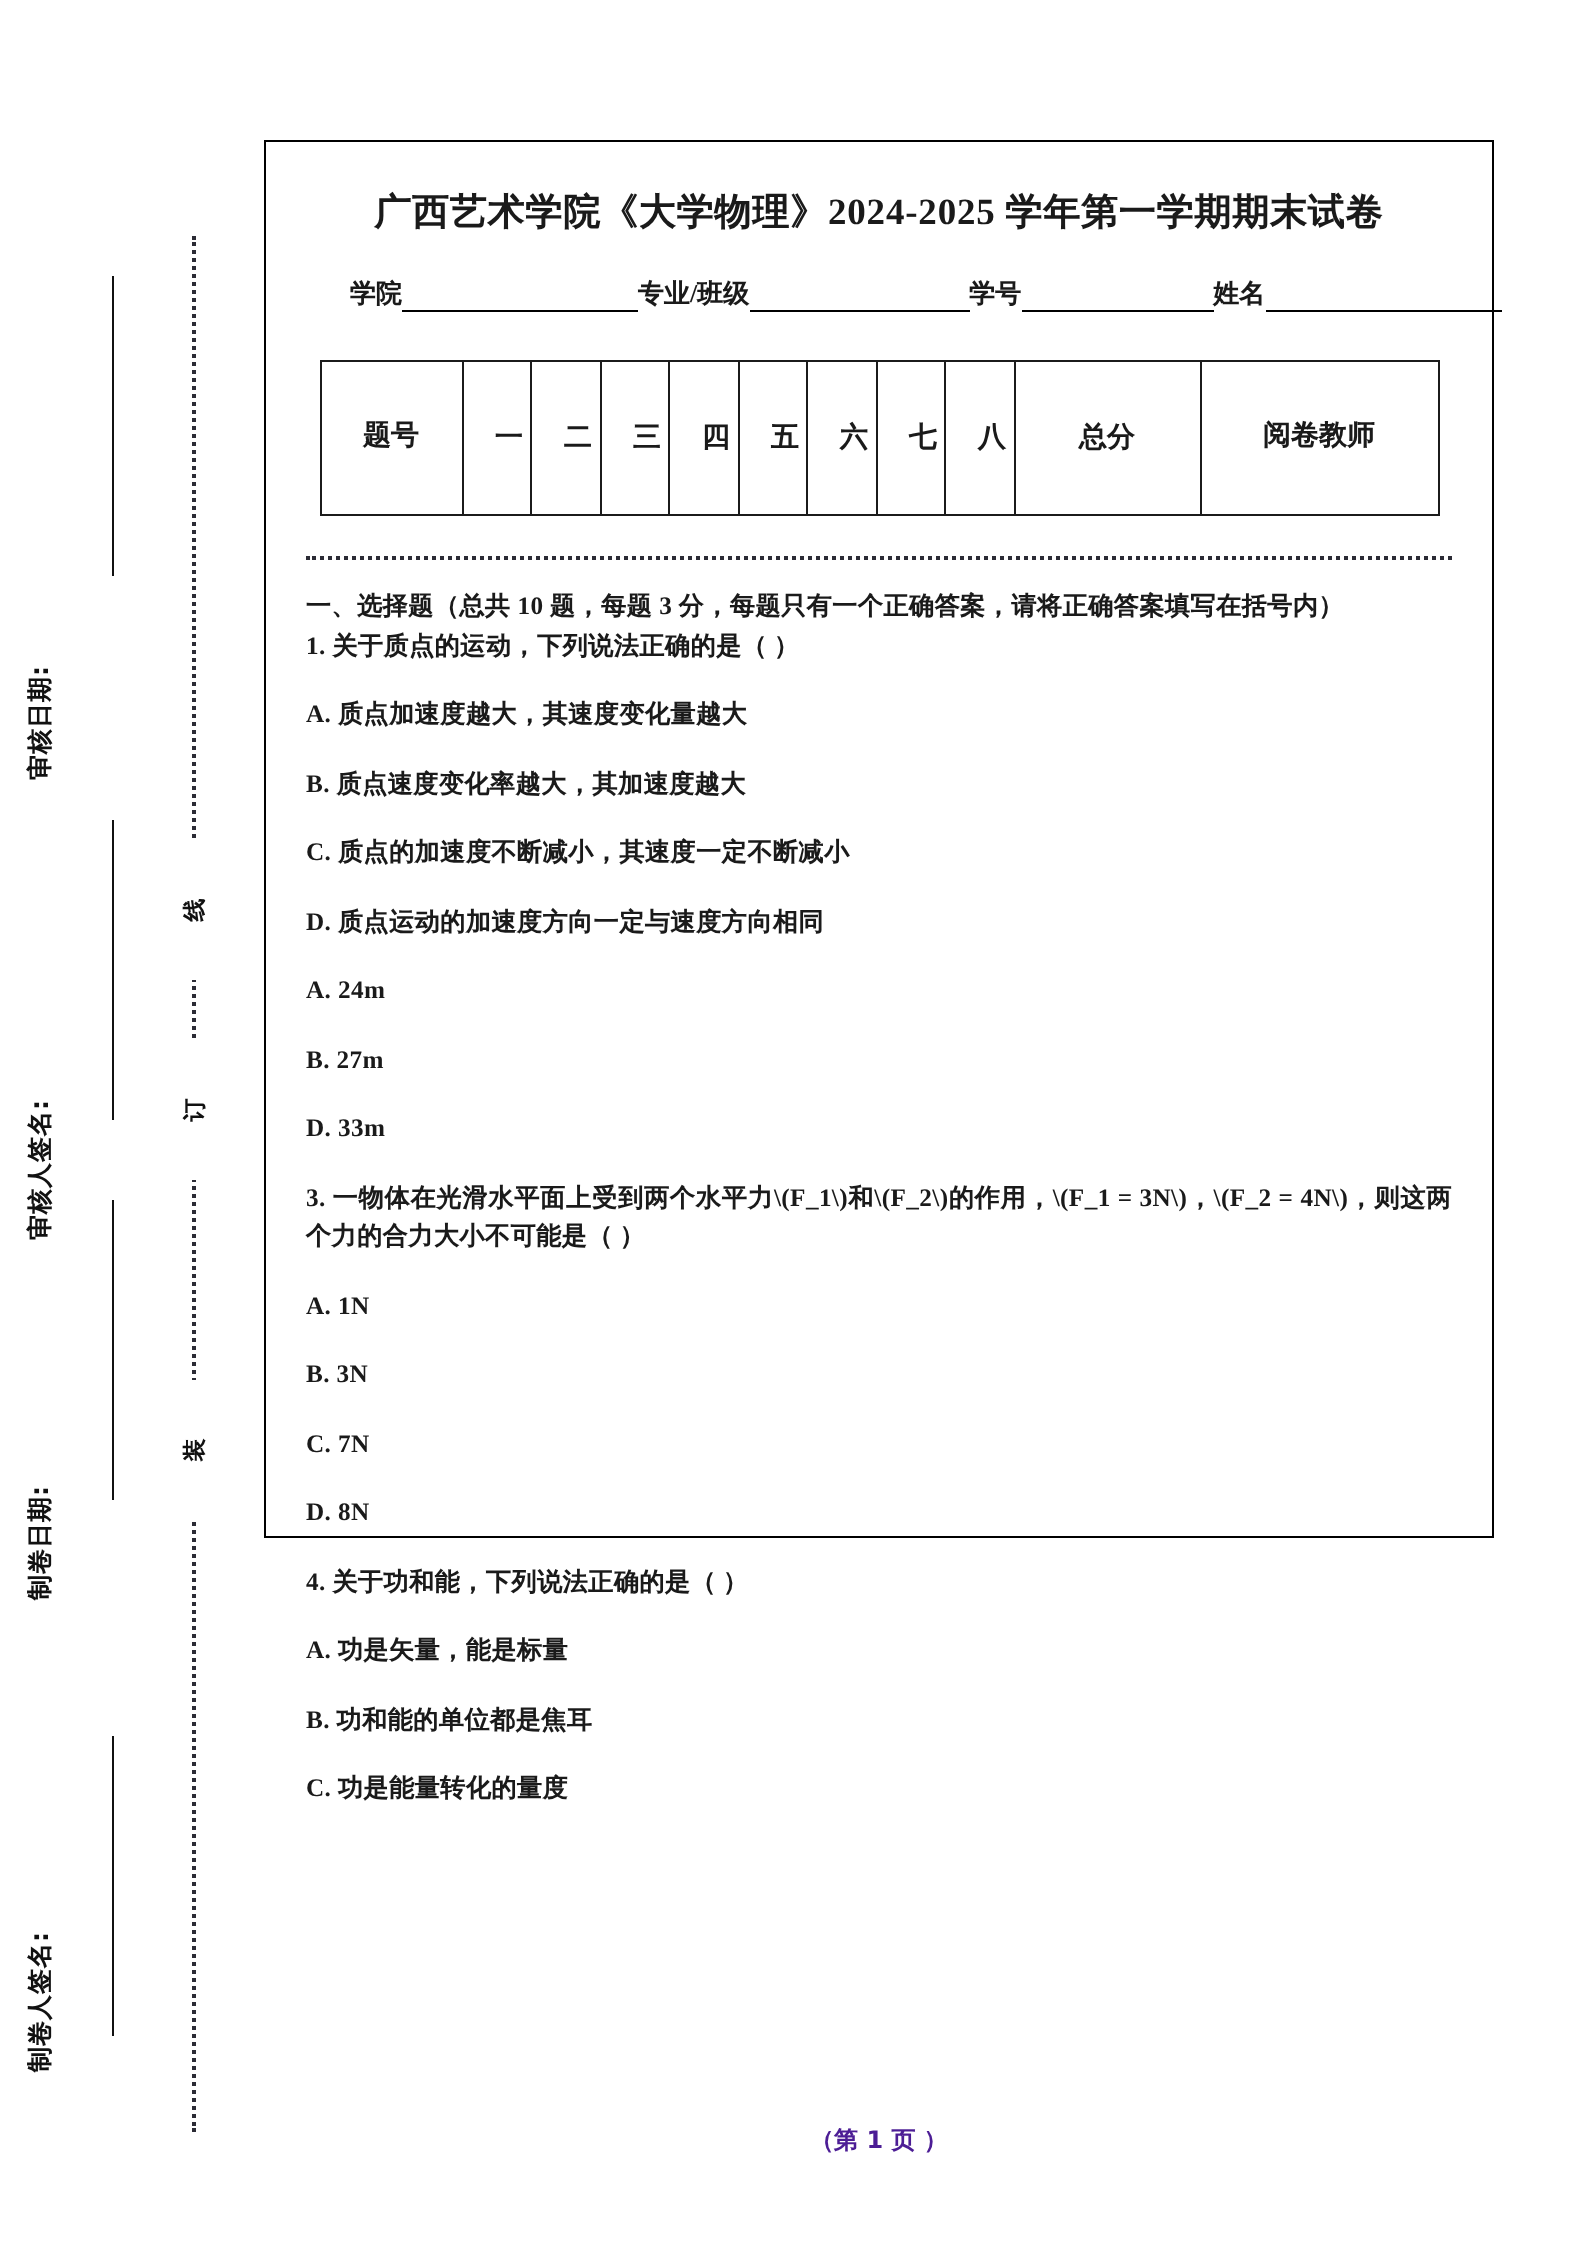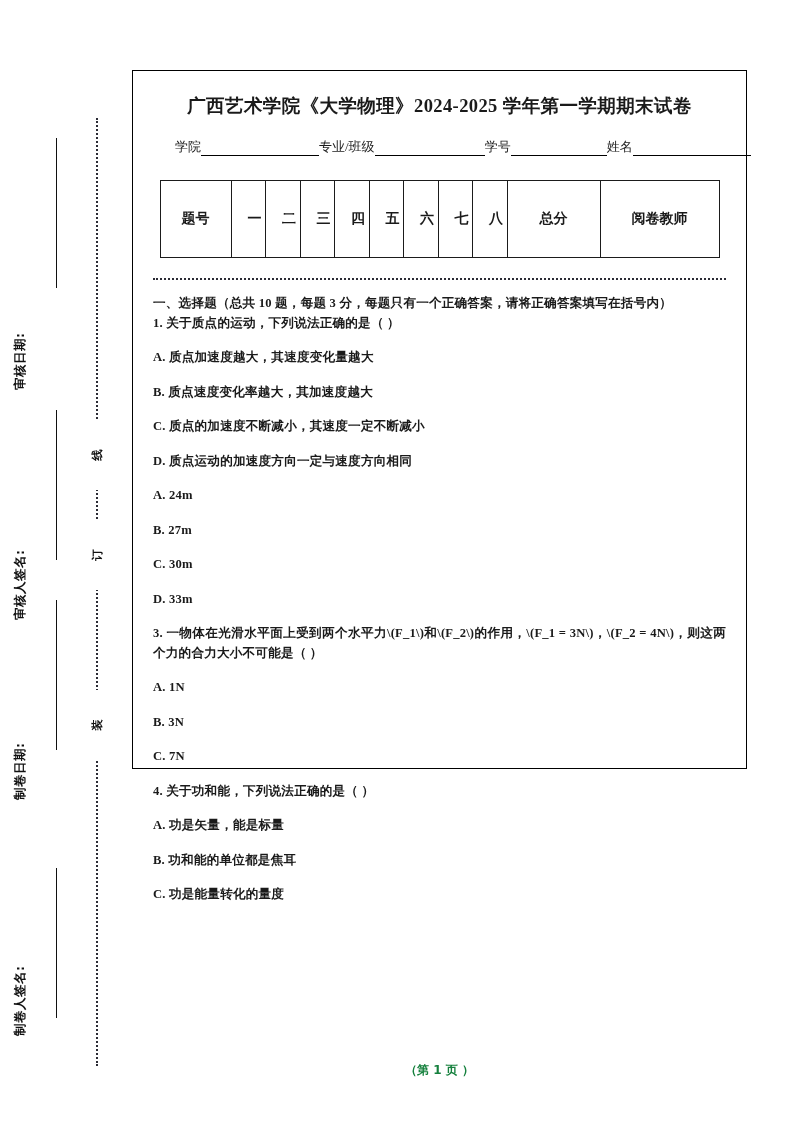--- a/index.html
+++ b/index.html
@@ -90,21 +90,21 @@
     white-space: nowrap;
   }
 
   
   .fill-row {
     display: flex;
     align-items: flex-end;
     margin: 20px 0 0 22px;
     font-size: 13px;
     font-family: "Liberation Serif", "DejaVu Serif", serif;
-    font-weight: normal;
+    font-weight: bold;
   }
   .fill-item { display: flex; align-items: flex-end; }
   .fill-label { white-space: nowrap; }
   .fill-blank {
     border-bottom: 1px solid #000;
     height: 13px;
   }
   .b1 { width: 118px; }
   .b2 { width: 110px; }
   .b3 { width: 96px; }
@@ -170,21 +170,21 @@
   
   .page-footer {
     position: absolute;
     left: 132px;
     top: 1062px;
     width: 615px;
     text-align: center;
     font-family: "DejaVu Sans", sans-serif;
     font-size: 12px;
     font-weight: bold;
-    color: #15803d;
+    color: #4c1d95;
   }
 </style>
 </head>
 <body>
 
 <div class="margin-labels">
   <div class="v-rule" style="top:138px; height:150px;"></div>
   <div class="v-label" style="top:390px;">审核日期:</div>
 
   <div class="v-rule" style="top:410px; height:150px;"></div>
@@ -256,30 +256,30 @@
       <span>1.</span>
       <span>关于质点的运动，下列说法正确的是（   ）</span>
     </div>
     <div class="q-opt">A. 质点加速度越大，其速度变化量越大</div>
     <div class="q-opt">B. 质点速度变化率越大，其加速度越大</div>
     <div class="q-opt">C. 质点的加速度不断减小，其速度一定不断减小</div>
     <div class="q-opt">D. 质点运动的加速度方向一定与速度方向相同</div>
 
     <div class="q-opt">A. 24m</div>
     <div class="q-opt">B. 27m</div>
-    <div class="q-opt">C. 30m</div>
     <div class="q-opt">D. 33m</div>
 
     <div class="q-stem">
       <span>3.</span>
       <span>一物体在光滑水平面上受到两个水平力\(F_1\)和\(F_2\)的作用，\(F_1 = 3N\)，\(F_2 = 4N\)，则这两个力的合力大小不可能是（   ）</span>
     </div>
     <div class="q-opt">A. 1N</div>
     <div class="q-opt">B. 3N</div>
     <div class="q-opt">C. 7N</div>
+    <div class="q-opt">D. 8N</div>
 
     <div class="q-stem">
       <span>4.</span>
       <span>关于功和能，下列说法正确的是（   ）</span>
     </div>
     <div class="q-opt">A. 功是矢量，能是标量</div>
     <div class="q-opt">B. 功和能的单位都是焦耳</div>
     <div class="q-opt">C. 功是能量转化的量度</div>
 
   </div>

